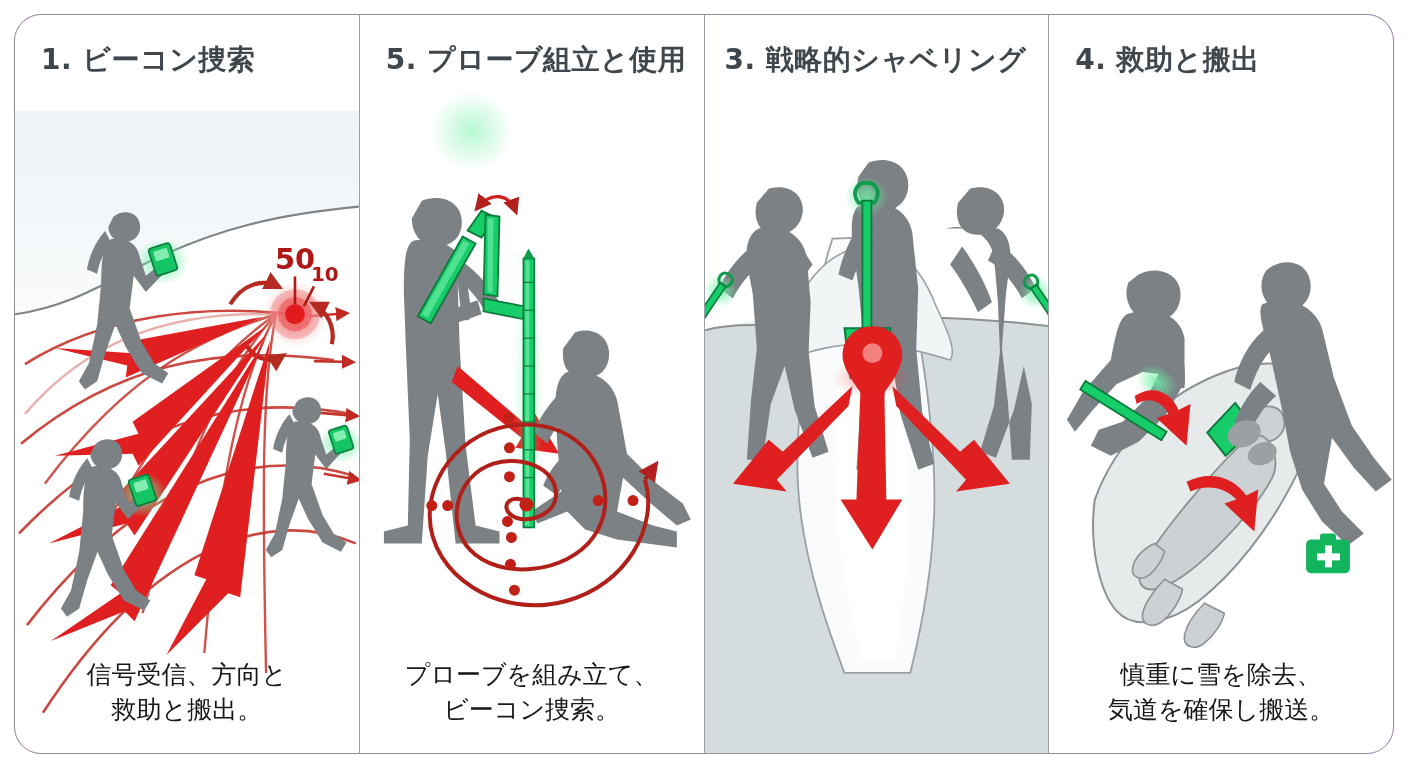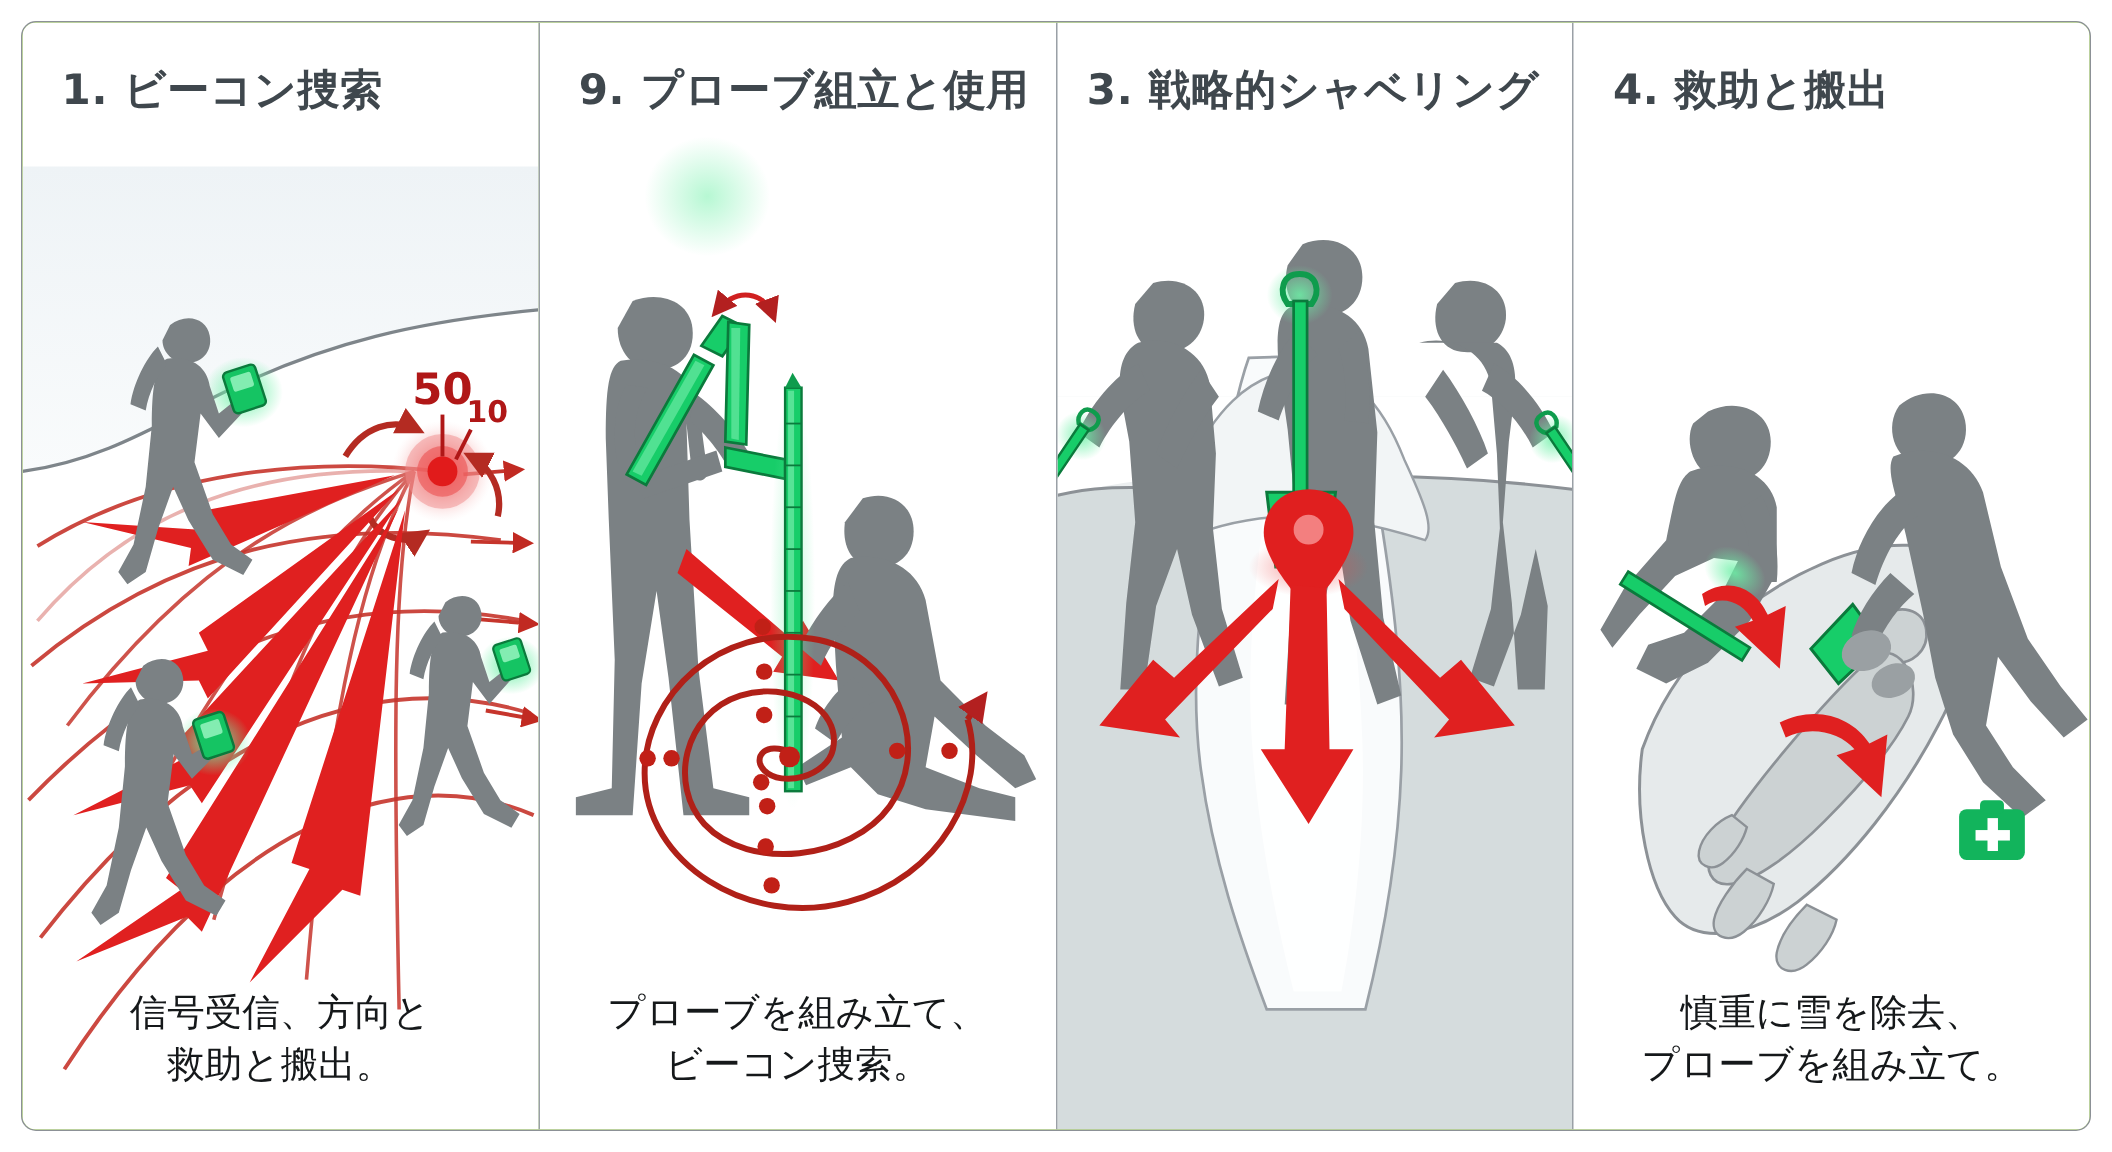--- a/index.html
+++ b/index.html
@@ -6,22 +6,22 @@
   html, body {
     width:1408px; height:768px;
     background:#ffffff;
     font-family:"DejaVu Sans","Liberation Sans",sans-serif;
     overflow:hidden;
   }
   .frame {
     position:absolute; left:14px; top:14px;
     width:1380px; height:740px;
     border:1.5px solid #8c9196;
-    border-radius:10px;
-    background:#bef264;
+    border-radius:27px;
+    background:#d946ef;
     overflow:hidden;
     display:flex;
   }
   .panel {
     position:relative;
     flex:1 1 0;
     height:100%;
     overflow:hidden;
     background:#ffffff;
   }
@@ -173,21 +173,21 @@
         </g>
       </svg>
     </div>
     <div class="panel-caption">
       <div>信号受信、方向と</div>
       <div>救助と搬出。</div>
     </div>
   </div>
 
   <div class="panel p2">
-    <div class="panel-title">9. プローブ組立と使用</div>
+    <div class="panel-title">5. プローブ組立と使用</div>
     <div class="art">
       <svg viewBox="0 0 345 740" preserveAspectRatio="xMidYMid meet">
         <defs>
           <radialGradient id="glowG2" cx="50%" cy="50%" r="50%">
             <stop offset="0%" stop-color="#6cf0a6" stop-opacity="0.9"></stop>
             <stop offset="100%" stop-color="#6cf0a6" stop-opacity="0"></stop>
           </radialGradient>
           <marker id="ah2" viewBox="0 0 10 10" refX="7" refY="5" markerWidth="5" markerHeight="5" orient="auto-start-reverse">
             <path d="M0,0 L10,5 L0,10 z" fill="#b32020"></path>
           </marker>
@@ -415,17 +415,17 @@
         <g transform="translate(258,520)">
           <rect x="0" y="6" width="44" height="34" rx="5" fill="#12b45c"></rect>
           <rect x="14" y="0" width="16" height="9" rx="3" fill="#12b45c"></rect>
           <rect x="19" y="12" width="7" height="22" fill="#ffffff"></rect>
           <rect x="11" y="20" width="23" height="7" fill="#ffffff"></rect>
         </g>
       </svg>
     </div>
     <div class="panel-caption">
       <div>慎重に雪を除去、</div>
-      <div>プローブを組み立て。</div>
+      <div>気道を確保し搬送。</div>
     </div>
   </div>
 
 </div>
 
 </body></html>

